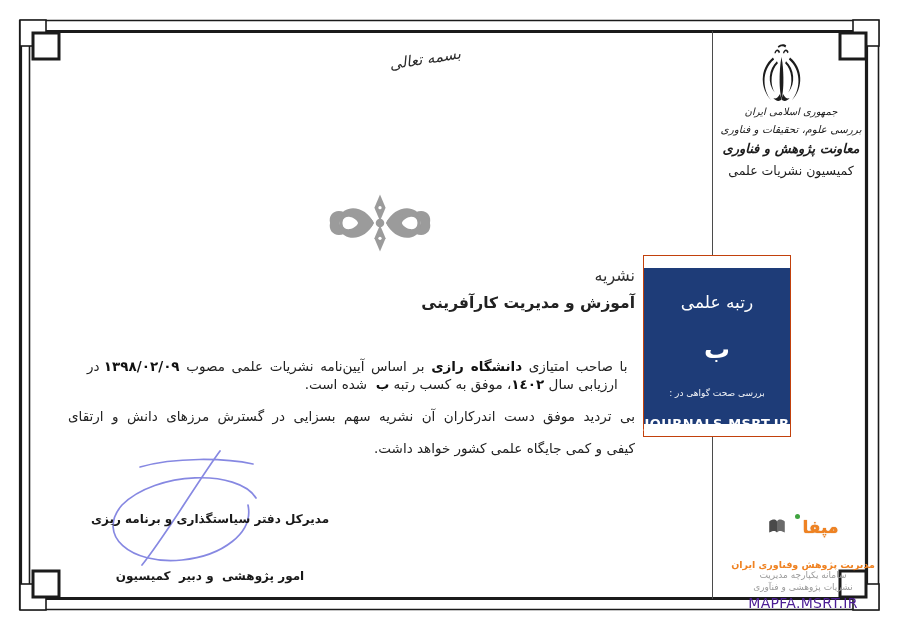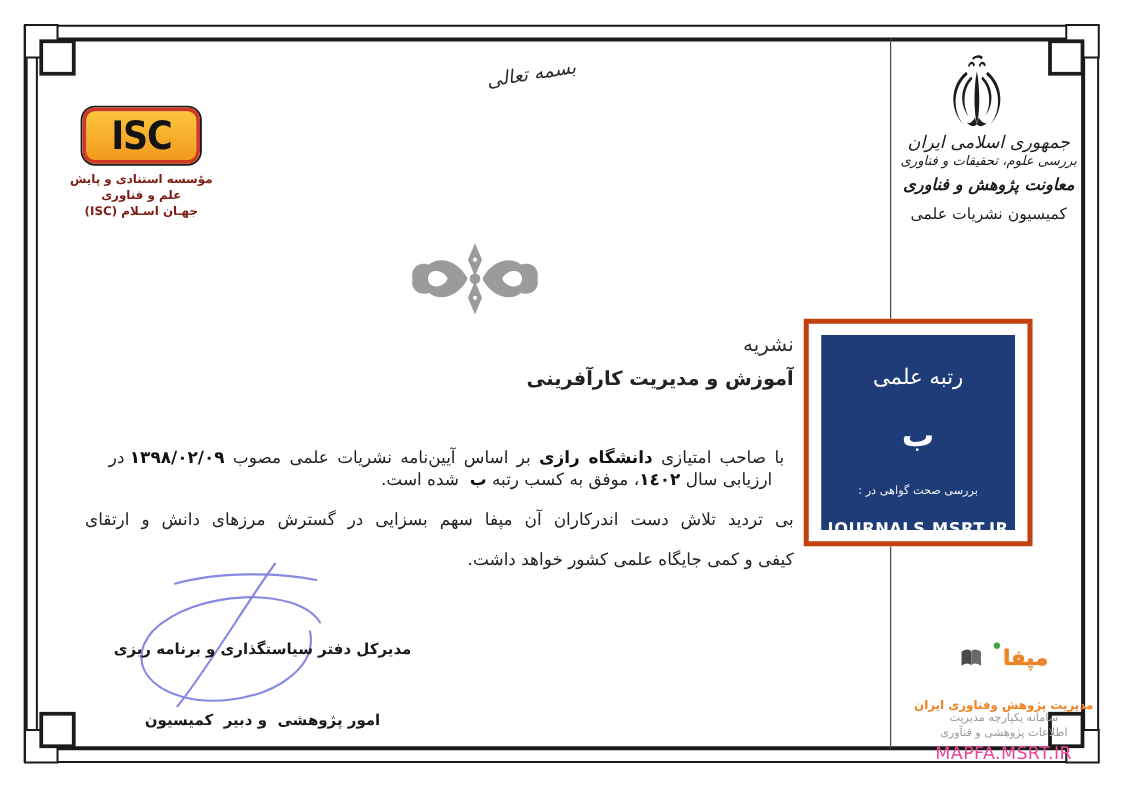--- a/index.html
+++ b/index.html
@@ -30,21 +30,21 @@
     font-weight:bold; font-size:28px; color:#141414; letter-spacing:-1px;
     transform:scaleY(1.12); line-height:1;
   }
   .isc-caption { margin-top:6px; direction:rtl; color:#7e1b12; font-weight:bold;
     font-size:9.5px; line-height:13px; }
 
   
   .divider { background:#4b4b4b; width:1px; left:712px; }
   .emblem { left:753px; top:44px; width:57px; height:62px; }
   .rc-line { left:716px; width:150px; text-align:center; direction:rtl; color:#1c1c1c; }
-  .rc-country  { top:106px; font-size:14px;  font-style:italic; }
+  .rc-country  { top:106px; font-size:10px;  font-style:italic; }
   .rc-ministry { top:123px; font-size:10.5px; font-style:italic; }
   .rc-deputy   { top:141px; font-size:13px;  font-style:italic; font-weight:bold; }
   .rc-commission { top:163px; font-size:12.5px; }
 
   
   .cert-title {
     left:276px; top:160px; width:220px; text-align:center; direction:rtl;
     font-size:21px; font-weight:bold; color:#4d7db8; letter-spacing:1px;
   }
   .ornament { left:327px; top:191px; width:106px; height:64px; }
@@ -54,22 +54,22 @@
     color:#222; font-size:13.5px; white-space:pre-wrap; }
   .bline b { color:#111; }
   .just { text-align:justify; text-align-last:justify; }
   .journal-label { top:266px; font-size:16px; color:#333; }
   .journal-name  { top:294px; font-size:15.5px; font-weight:bold; }
   .p1l1 { top:342px;margin-left:19px; } .p1l2 { top:360px; }
   .p2l1 { top:408px; } .p2l2 { top:440px; }
 
   
   .rank-panel {
-    left:643px; top:255px; width:183px; height:182px;
-    background:#ffffff; border:4px solid #c2410c;
+    left:643px; top:255px; width:148px; height:182px;
+    background:#ffffff; border:1px solid #c2410c;
     display:flex; align-items:center; justify-content:center;
   }
   .rank-box {
     width:155px; height:156px; background:#1e3c78; color:#ffffff;
     text-align:center; direction:rtl;
   }
   .rank-heading { margin-top:24px; font-size:17px; }
   .rank-grade { margin-top:24px; font-size:26px; font-weight:bold; line-height:1; }
   .rank-verify { margin-top:26px; font-size:9px; opacity:.95; }
   .rank-url { margin-top:18px; font-size:13px; font-weight:bold; letter-spacing:.4px; direction:ltr; }
@@ -81,21 +81,21 @@
 
   
   .mapfa { left:728px; top:512px; width:150px; text-align:center; }
   .mapfa-logo { display:flex; align-items:center; justify-content:center; gap:15px; height:30px; }
   .mapfa-word { font-size:17px; font-weight:bold; color:#ef8222; line-height:1;
     text-shadow:0 0 1px #c96c14; position:relative; }
   .mapfa-star { position:absolute; top:-5px; left:-7px; width:5px; height:5px;
     background:#3fa33f; border-radius:50%; }
   .mapfa-l1 { margin-top:17px; font-size:9.5px; font-weight:bold; color:#ef8222; direction:rtl; }
   .mapfa-l2, .mapfa-l3 { font-size:9px; color:#9a9a9a; direction:rtl; line-height:11.5px; }
-  .mapfa-url { margin-top:2px; font-size:14px; color:#ec4899; letter-spacing:.3px; }
+  .mapfa-url { margin-top:2px; font-size:14px; color:#4c1d95; letter-spacing:.3px; }
 </style>
 </head>
 <body>
 
 <div class="page">
 
   <svg class="abs" width="899" height="630" viewBox="0 0 899 630" style="left:0;top:0;">
     <g stroke="#1b1b1b" fill="none">
 
       <line x1="20" y1="20.5" x2="879" y2="20.5" stroke-width="1.6"></line>
@@ -120,29 +120,20 @@
       <rect x="853" y="584" width="26" height="26" stroke-width="1.6"></rect>
       <rect x="840" y="571" width="26" height="26" stroke-width="3"></rect>
 
       <rect x="20" y="584" width="26" height="26" stroke-width="1.6"></rect>
       <rect x="33" y="571" width="26" height="26" stroke-width="3"></rect>
     </g>
   </svg>
 
   <div class="abs bismillah">بسمه تعالی</div>
 
-  <div class="abs isc-block">
-    <div class="isc-box">
-      <span>ISC</span>
-    </div>
-    <div class="isc-caption">
-      <div>مؤسسه استنادی و پایش علم و فناوری</div>
-      <div>جهـان اسـلام (ISC)</div>
-    </div>
-  </div>
 
   <div class="abs divider" style="top:31px; height:224px;"></div>
   <div class="abs divider" style="top:437px; height:162px;"></div>
 
   <svg class="abs emblem" viewBox="0 0 60 64">
     <g fill="#1c1c1c">
       <path d="M26,2 C29,-1 33,-1 35,1 L34,3 C32,1.2 29,1.2 27,3.4 Z"></path>
       <path d="M22.5,9 C23.5,4 27.5,4 28.5,8 L27,9 C26.5,6.2 24.5,6.2 24,9 Z"></path>
       <path d="M31.5,9 C32.5,4 36.5,4 37.5,8 L36,9 C35.5,6.2 33.5,6.2 33,9 Z"></path>
       <path d="M30,13 C28.4,21 28,30 28,37 C28,47 29,53 30,57.5 C31,53 32,47 32,37 C32,30 31.6,21 30,13 Z"></path>
@@ -184,21 +175,21 @@
   <div class="abs bline journal-label">نشریه</div>
   <div class="abs bline journal-name">آموزش و مدیریت کارآفرینی</div>
 
   <div class="abs bline p1l1 just">
     <span>با صاحب امتیازی </span><b>دانشگاه رازی</b><span> بر اساس آیین‌نامه نشریات علمی مصوب </span><b>١٣٩٨/٠٢/٠٩</b><span> در</span>
   </div>
   <div class="abs bline p1l2">
     <span>ارزیابی سال </span><b>١٤٠٢</b><span>، موفق به کسب رتبه </span><b>ب</b><span>  شده است.</span>
   </div>
 
-  <div class="abs bline p2l1 just">بی تردید تلاش دست اندرکاران آن مپفا سهم بسزایی در گسترش مرزهای دانش و ارتقای</div>
+  <div class="abs bline p2l1 just">بی تردید موفق دست اندرکاران آن نشریه سهم بسزایی در گسترش مرزهای دانش و ارتقای</div>
   <div class="abs bline p2l2">کیفی و کمی جایگاه علمی کشور خواهد داشت.</div>
 
   <div class="abs rank-panel">
     <div class="rank-box">
       <div class="rank-heading">رتبه علمی</div>
       <div class="rank-grade">ب</div>
       <div class="rank-verify">بررسی صحت گواهی در :</div>
       <div class="rank-url">JOURNALS.MSRT.IR</div>
     </div>
   </div>
@@ -220,17 +211,17 @@
   <div class="abs mapfa">
     <div class="mapfa-logo">
       <svg width="20" height="18" viewBox="0 0 18 16">
         <path d="M2,3 C5,0.8 8,0.8 9,3 L9,13 C8,11 5,11 2,13 Z" fill="#4a4a4a"></path>
         <path d="M16,3 C13,0.8 10,0.8 9,3 L9,13 C10,11 13,11 16,13 Z" fill="#6a6a6a"></path>
       </svg>
       <span class="mapfa-word">مپفا<i class="mapfa-star"></i></span>
     </div>
     <div class="mapfa-l1">مدیریت پژوهش وفناوری ایران</div>
     <div class="mapfa-l2">سامانه یکپارچه مدیریت</div>
-    <div class="mapfa-l3">اطلاعات پژوهشی و فنآوری</div>
+    <div class="mapfa-l3">نشریات پژوهشی و فنآوری</div>
     <div class="mapfa-url">MAPFA.MSRT.IR</div>
   </div>
 
 </div>
 
 </body></html>

